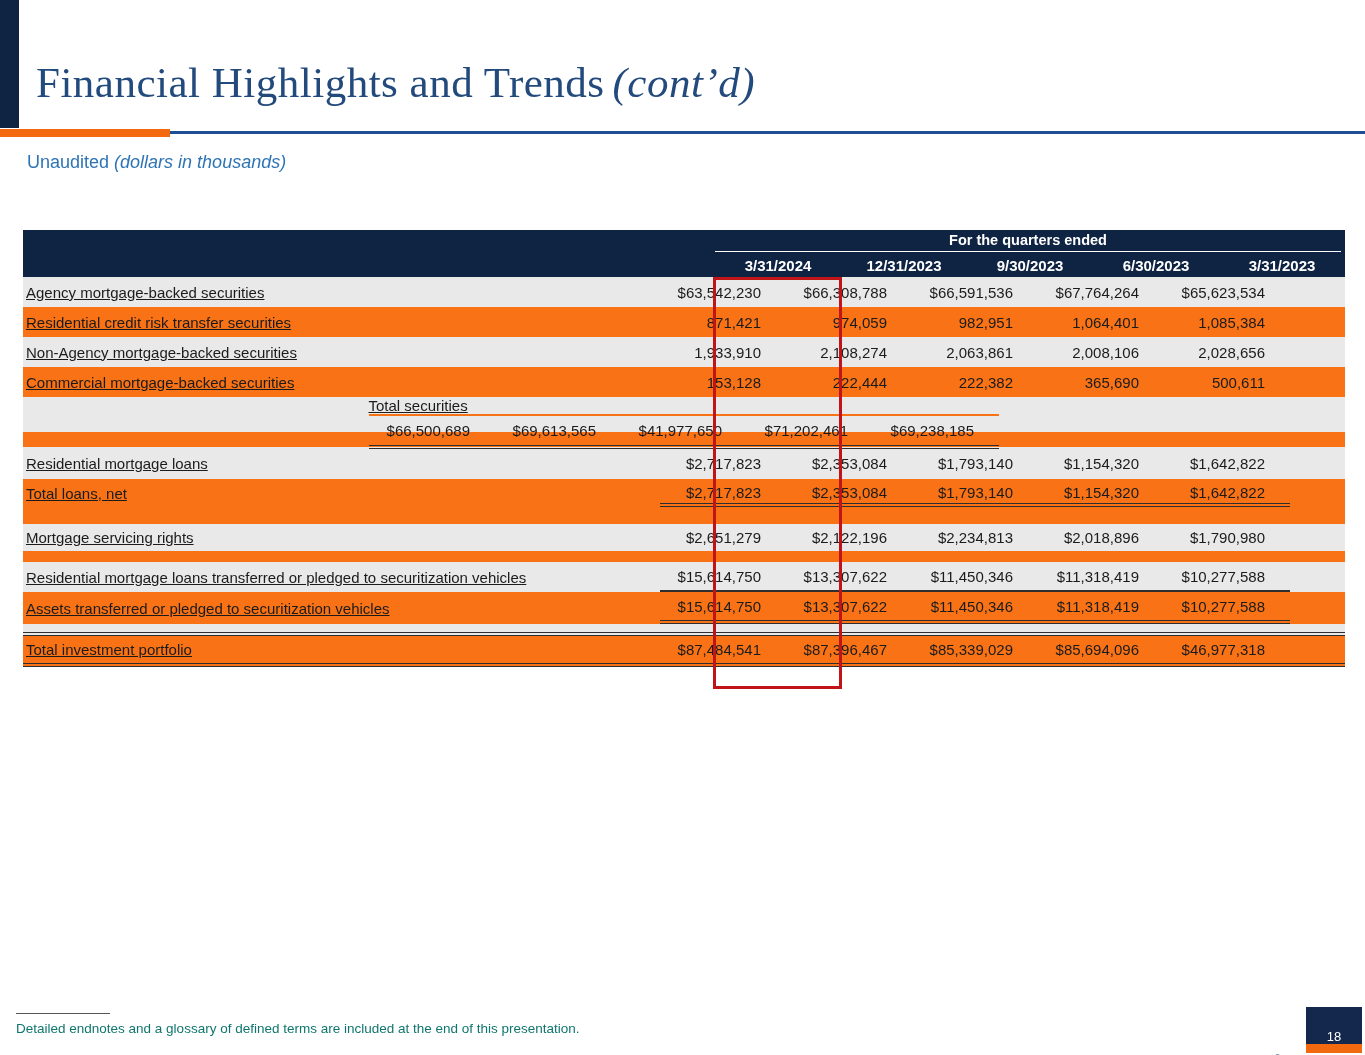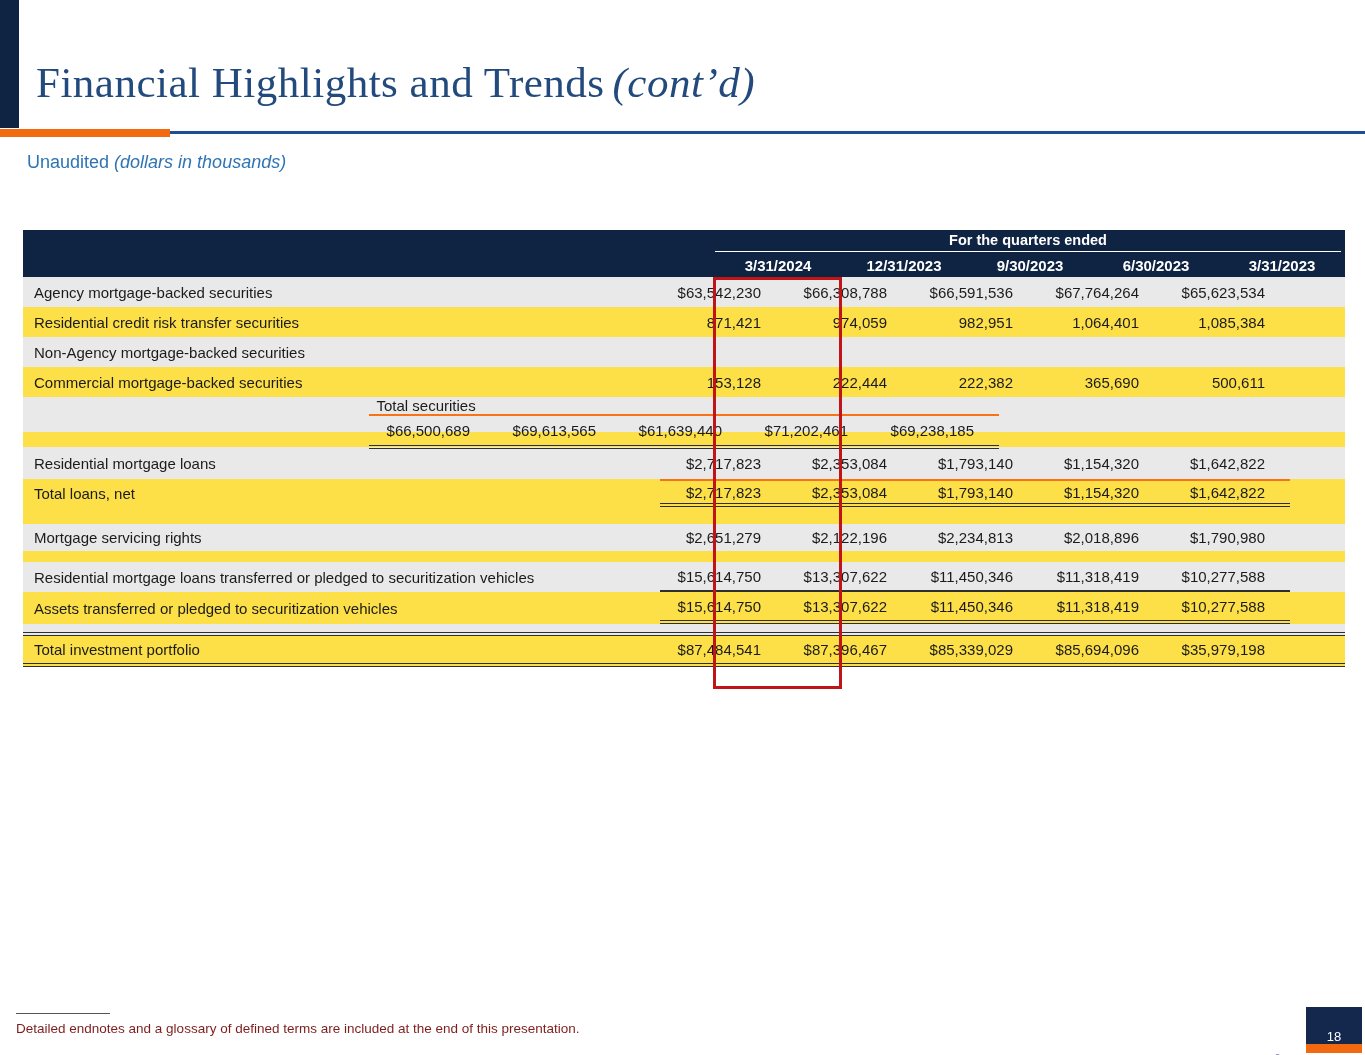--- a/index.html
+++ b/index.html
@@ -27,22 +27,22 @@
   .thead-row.group{height:24px;justify-content:center;}
   .thead-row.dates{height:23px;font-weight:bold;}
   .lbl-spacer{width:692px;flex:none;}
   .group-cell{
     flex:1;text-align:center;font-weight:bold;font-size:14.5px;
     border-bottom:1.5px solid #ffffff;padding-bottom:3px;margin:0 4px 0 0;
   }
   .date-cell{width:126px;flex:none;text-align:center;font-size:15px;}
   .row{display:flex;align-items:center;height:30px;box-sizing:border-box;}
   .bg-g{background:#e9e9e9;}
-  .bg-w{background:#fde047;}
-  .lbl{width:637px;flex:none;padding-left:11px;box-sizing:border-box;}
+  .bg-w{background:#f97316;}
+  .lbl{width:637px;flex:none;padding-left:3px;box-sizing:border-box;text-decoration:underline;}
   .nums{display:flex;flex:none;width:630px;height:100%;align-items:center;box-sizing:border-box;}
   .num{width:126px;flex:none;text-align:right;padding-right:25px;box-sizing:border-box;}
   .rt-s .nums{border-top:2px solid #f97316;}
   .rb-d .nums{border-bottom:4px double #2e2e2e;}
   .rb-s .nums{border-bottom:2px solid #2e2e2e;}
   .rb-df{border-bottom:4px double #2e2e2e;}
   #rows .row:nth-child(5){height:35px;flex-direction:column;}
   #rows .row:nth-child(6){height:15px;}
   #rows .row:nth-child(7){height:32px;}
   #rows .row:nth-child(8){height:28px;}
@@ -52,21 +52,21 @@
   #rows .row:nth-child(13){height:32px;}
   #rows .row:nth-child(14){height:12px;}
   #rows .row:nth-child(15){height:31px;}
   
   .highlight-box{
     position:absolute;left:713px;top:277px;width:129px;height:412px;
     border:3px solid #c11418;box-sizing:border-box;pointer-events:none;z-index:5;
   }
   
   .endnote-rule{position:absolute;left:16px;top:1013px;width:94px;height:1px;background:#555555;}
-  .endnote{position:absolute;left:16px;top:1021px;font-size:13.5px;color:#7f1d1d;white-space:nowrap;}
+  .endnote{position:absolute;left:16px;top:1021px;font-size:13.5px;color:#0f766e;white-space:nowrap;}
   .logo{
     position:absolute;left:1128px;top:1048px;font-family:"Liberation Serif",serif;
     font-size:31px;color:#16305f;letter-spacing:3px;white-space:nowrap;
   }
   .logo sup{font-size:10px;letter-spacing:0;vertical-align:14px;}
   .page-box{
     position:absolute;left:1306px;top:1007px;width:56px;height:37px;background:#14284e;
     color:#ffffff;font-size:13px;display:flex;align-items:flex-end;justify-content:center;
   }
   .page-box-accent{position:absolute;left:1306px;top:1044px;width:56px;height:9px;background:#f2690f;}
@@ -114,37 +114,44 @@
         <div class="nums">
           <div class="num">871,421</div>
           <div class="num">974,059</div>
           <div class="num">982,951</div>
           <div class="num">1,064,401</div>
           <div class="num">1,085,384</div>
         </div>
       </div>
       <div class="row bg-g">
         <div class="lbl">Non-Agency mortgage-backed securities</div>
+        <div class="nums">
+          <div class="num">1,933,910</div>
+          <div class="num">2,108,274</div>
+          <div class="num">2,063,861</div>
+          <div class="num">2,008,106</div>
+          <div class="num">2,028,656</div>
+        </div>
       </div>
       <div class="row bg-w">
         <div class="lbl">Commercial mortgage-backed securities</div>
         <div class="nums">
           <div class="num">153,128</div>
           <div class="num">222,444</div>
           <div class="num">222,382</div>
           <div class="num">365,690</div>
           <div class="num">500,611</div>
         </div>
       </div>
       <div class="row bg-g rt-s rb-d">
         <div class="lbl">Total securities</div>
         <div class="nums">
           <div class="num">$66,500,689</div>
           <div class="num">$69,613,565</div>
-          <div class="num">$61,639,440</div>
+          <div class="num">$41,977,650</div>
           <div class="num">$71,202,461</div>
           <div class="num">$69,238,185</div>
         </div>
       </div>
       <div class="row bg-w"></div>
       <div class="row bg-g">
         <div class="lbl">Residential mortgage loans</div>
         <div class="nums">
           <div class="num">$2,717,823</div>
           <div class="num">$2,353,084</div>
@@ -196,21 +203,21 @@
         </div>
       </div>
       <div class="row bg-g rb-df"></div>
       <div class="row bg-w rb-df">
         <div class="lbl">Total investment portfolio</div>
         <div class="nums">
           <div class="num">$87,484,541</div>
           <div class="num">$87,396,467</div>
           <div class="num">$85,339,029</div>
           <div class="num">$85,694,096</div>
-          <div class="num">$35,979,198</div>
+          <div class="num">$46,977,318</div>
         </div>
       </div>
     </div>
 </div>
 
 <div class="highlight-box"></div>
 
 <div class="endnote-rule"></div>
 <div class="endnote">Detailed endnotes and a glossary of defined terms are included at the end of this presentation.</div>
 

